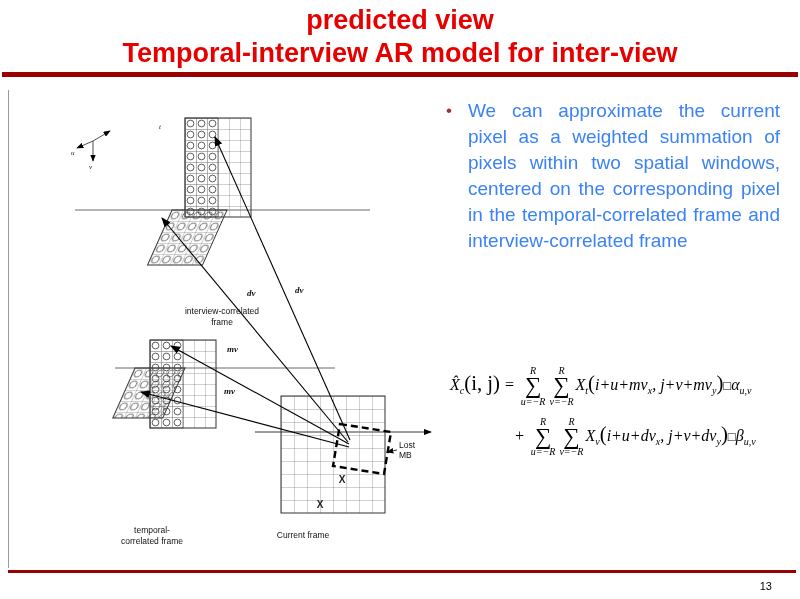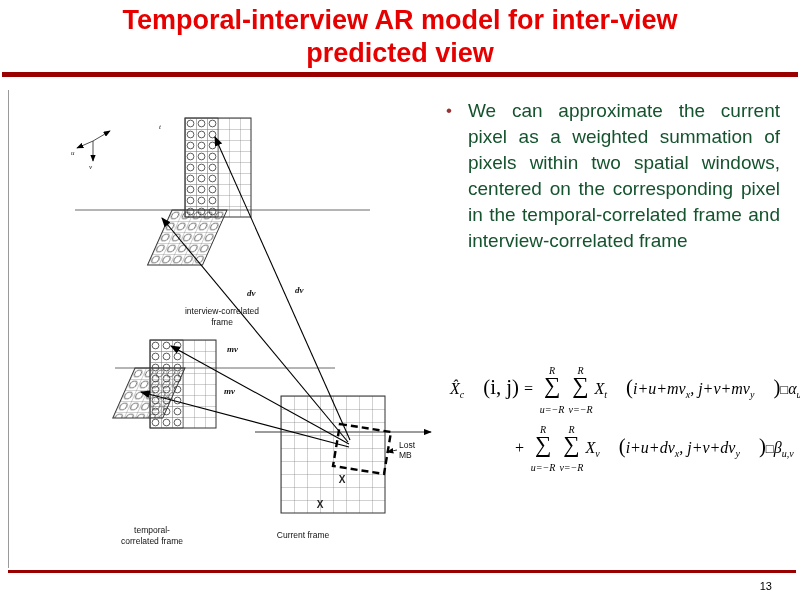--- a/index.html
+++ b/index.html
@@ -10,51 +10,51 @@
   .title{position:absolute;top:4px;left:50px;right:50px;text-align:center;
          font-weight:bold;font-size:27px;line-height:1.22;color:var(--title,#e60000);}
   .title-rule{position:absolute;top:72px;left:2px;right:2px;height:5px;background:var(--rule,#990000);}
   .left-vline{position:absolute;left:8px;top:90px;height:478px;width:1px;background:#9a9a9a;}
   .bottom-rule{position:absolute;left:8px;right:4px;bottom:26px;height:3px;background:var(--rule,#990000);}
   .page-num{position:absolute;right:28px;bottom:7px;font-size:11px;color:#000;}
 
   
   .bullet-wrap{position:absolute;left:446px;top:98px;width:334px;display:flex;}
   .bullet-marker{color:var(--bullet,#993333);font-size:17px;line-height:26px;width:22px;flex:0 0 22px;}
-  .bullet-text{flex:1;font-size:19px;line-height:26px;color:#14532d;text-align:justify;}
+  .bullet-text{flex:1;font-size:19px;line-height:26px;color:#3b82f6;text-align:justify;}
 
   
   .formula{position:absolute;left:450px;top:366px;width:345px;color:#000;
            font-family:"Liberation Serif","DejaVu Serif",serif;font-style:italic;font-size:16px;}
   .frow{white-space:nowrap;}
   .frow2{margin-top:10px;padding-left:64px;}
   .formula sub{font-size:10px;font-style:italic;}
   .sum{display:inline-flex;flex-direction:column;align-items:center;vertical-align:middle;
        line-height:1;margin:0 2px;}
   .sum .top{font-size:10px;}
   .sum .sym{font-size:23px;font-style:normal;line-height:0.9;}
-  .sum .bot{font-size:10px;margin-top:8px;}
-  .bp{font-size:130%;font-style:normal;margin-left:19px;}
+  .sum .bot{font-size:10px;}
+  .bp{font-size:130%;font-style:normal;}
   .boxg{font-style:normal;font-size:13px;}
 
   
   .diagram{position:absolute;left:35px;top:95px;}
   .dlabel{font:8.5px "Liberation Sans",sans-serif;fill:#111;}
   .dlabel-bold{font:italic bold 9px "Liberation Serif",serif;fill:#111;}
   .dlabel-tiny{font:italic 7px "Liberation Serif",serif;fill:#111;}
   .xmark{font:bold 10px "Liberation Sans",sans-serif;fill:#222;}
 </style>
 </head>
 <body>
 
 <div class="slide">
 
   <div class="title">
+    <div>predicted view</div>
     <div>Temporal-interview AR model for inter-view</div>
-    <div>predicted view</div>
   </div>
   <div class="title-rule"></div>
   <div class="left-vline"></div>
 
   <svg class="diagram" width="410" height="470" viewBox="0 0 410 470" xmlns="http://www.w3.org/2000/svg">
     <defs>
       <pattern id="g11" width="11" height="11" patternUnits="userSpaceOnUse">
         <path d="M11 0H0V11" fill="none" stroke="#7a7a7a" stroke-width="0.7"></path>
       </pattern>
       <pattern id="c11" width="11" height="11" patternUnits="userSpaceOnUse">

